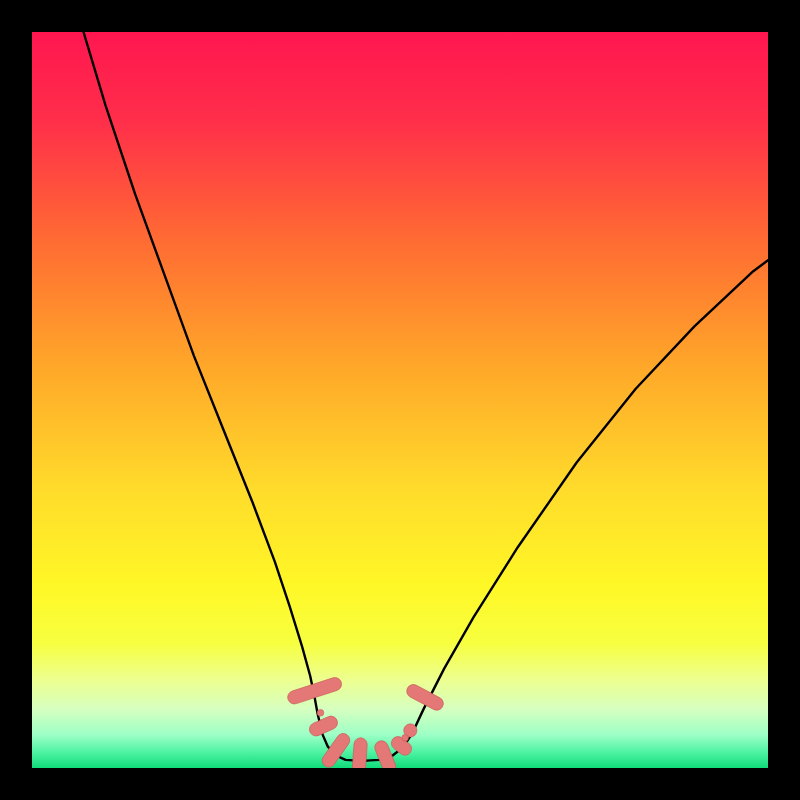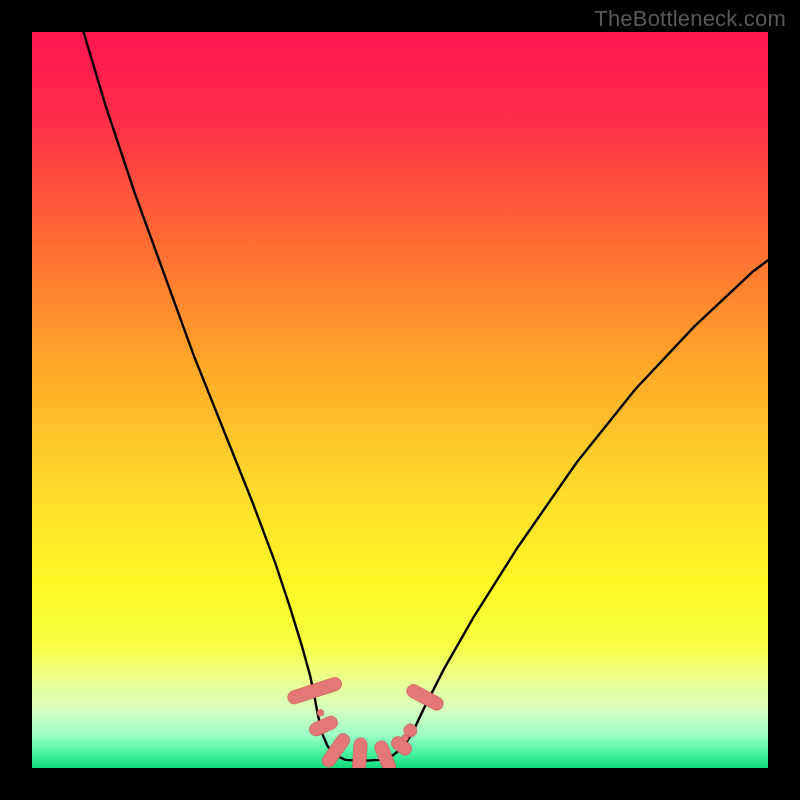--- a/index.html
+++ b/index.html
@@ -44,21 +44,20 @@
     color: #57595b;
     font-size: 22px;
     font-weight: 500;
     letter-spacing: 0.2px;
   }
 </style>
 </head>
 <body>
 
 <div class="frame">
-  <div class="watermark">TheBottleneck.com</div>
   <div class="plot-area">
     <svg class="gradient-bg" viewBox="0 0 736 736" preserveAspectRatio="none">
       <defs>
         <linearGradient id="bg-grad" x1="0" y1="0" x2="0" y2="1">
           <stop offset="0%" stop-color="#ff1650"></stop>
           <stop offset="12%" stop-color="#ff2e4a"></stop>
           <stop offset="28%" stop-color="#ff6a33"></stop>
           <stop offset="45%" stop-color="#ffa629"></stop>
           <stop offset="62%" stop-color="#ffdb2b"></stop>
           <stop offset="75%" stop-color="#fff726"></stop>

